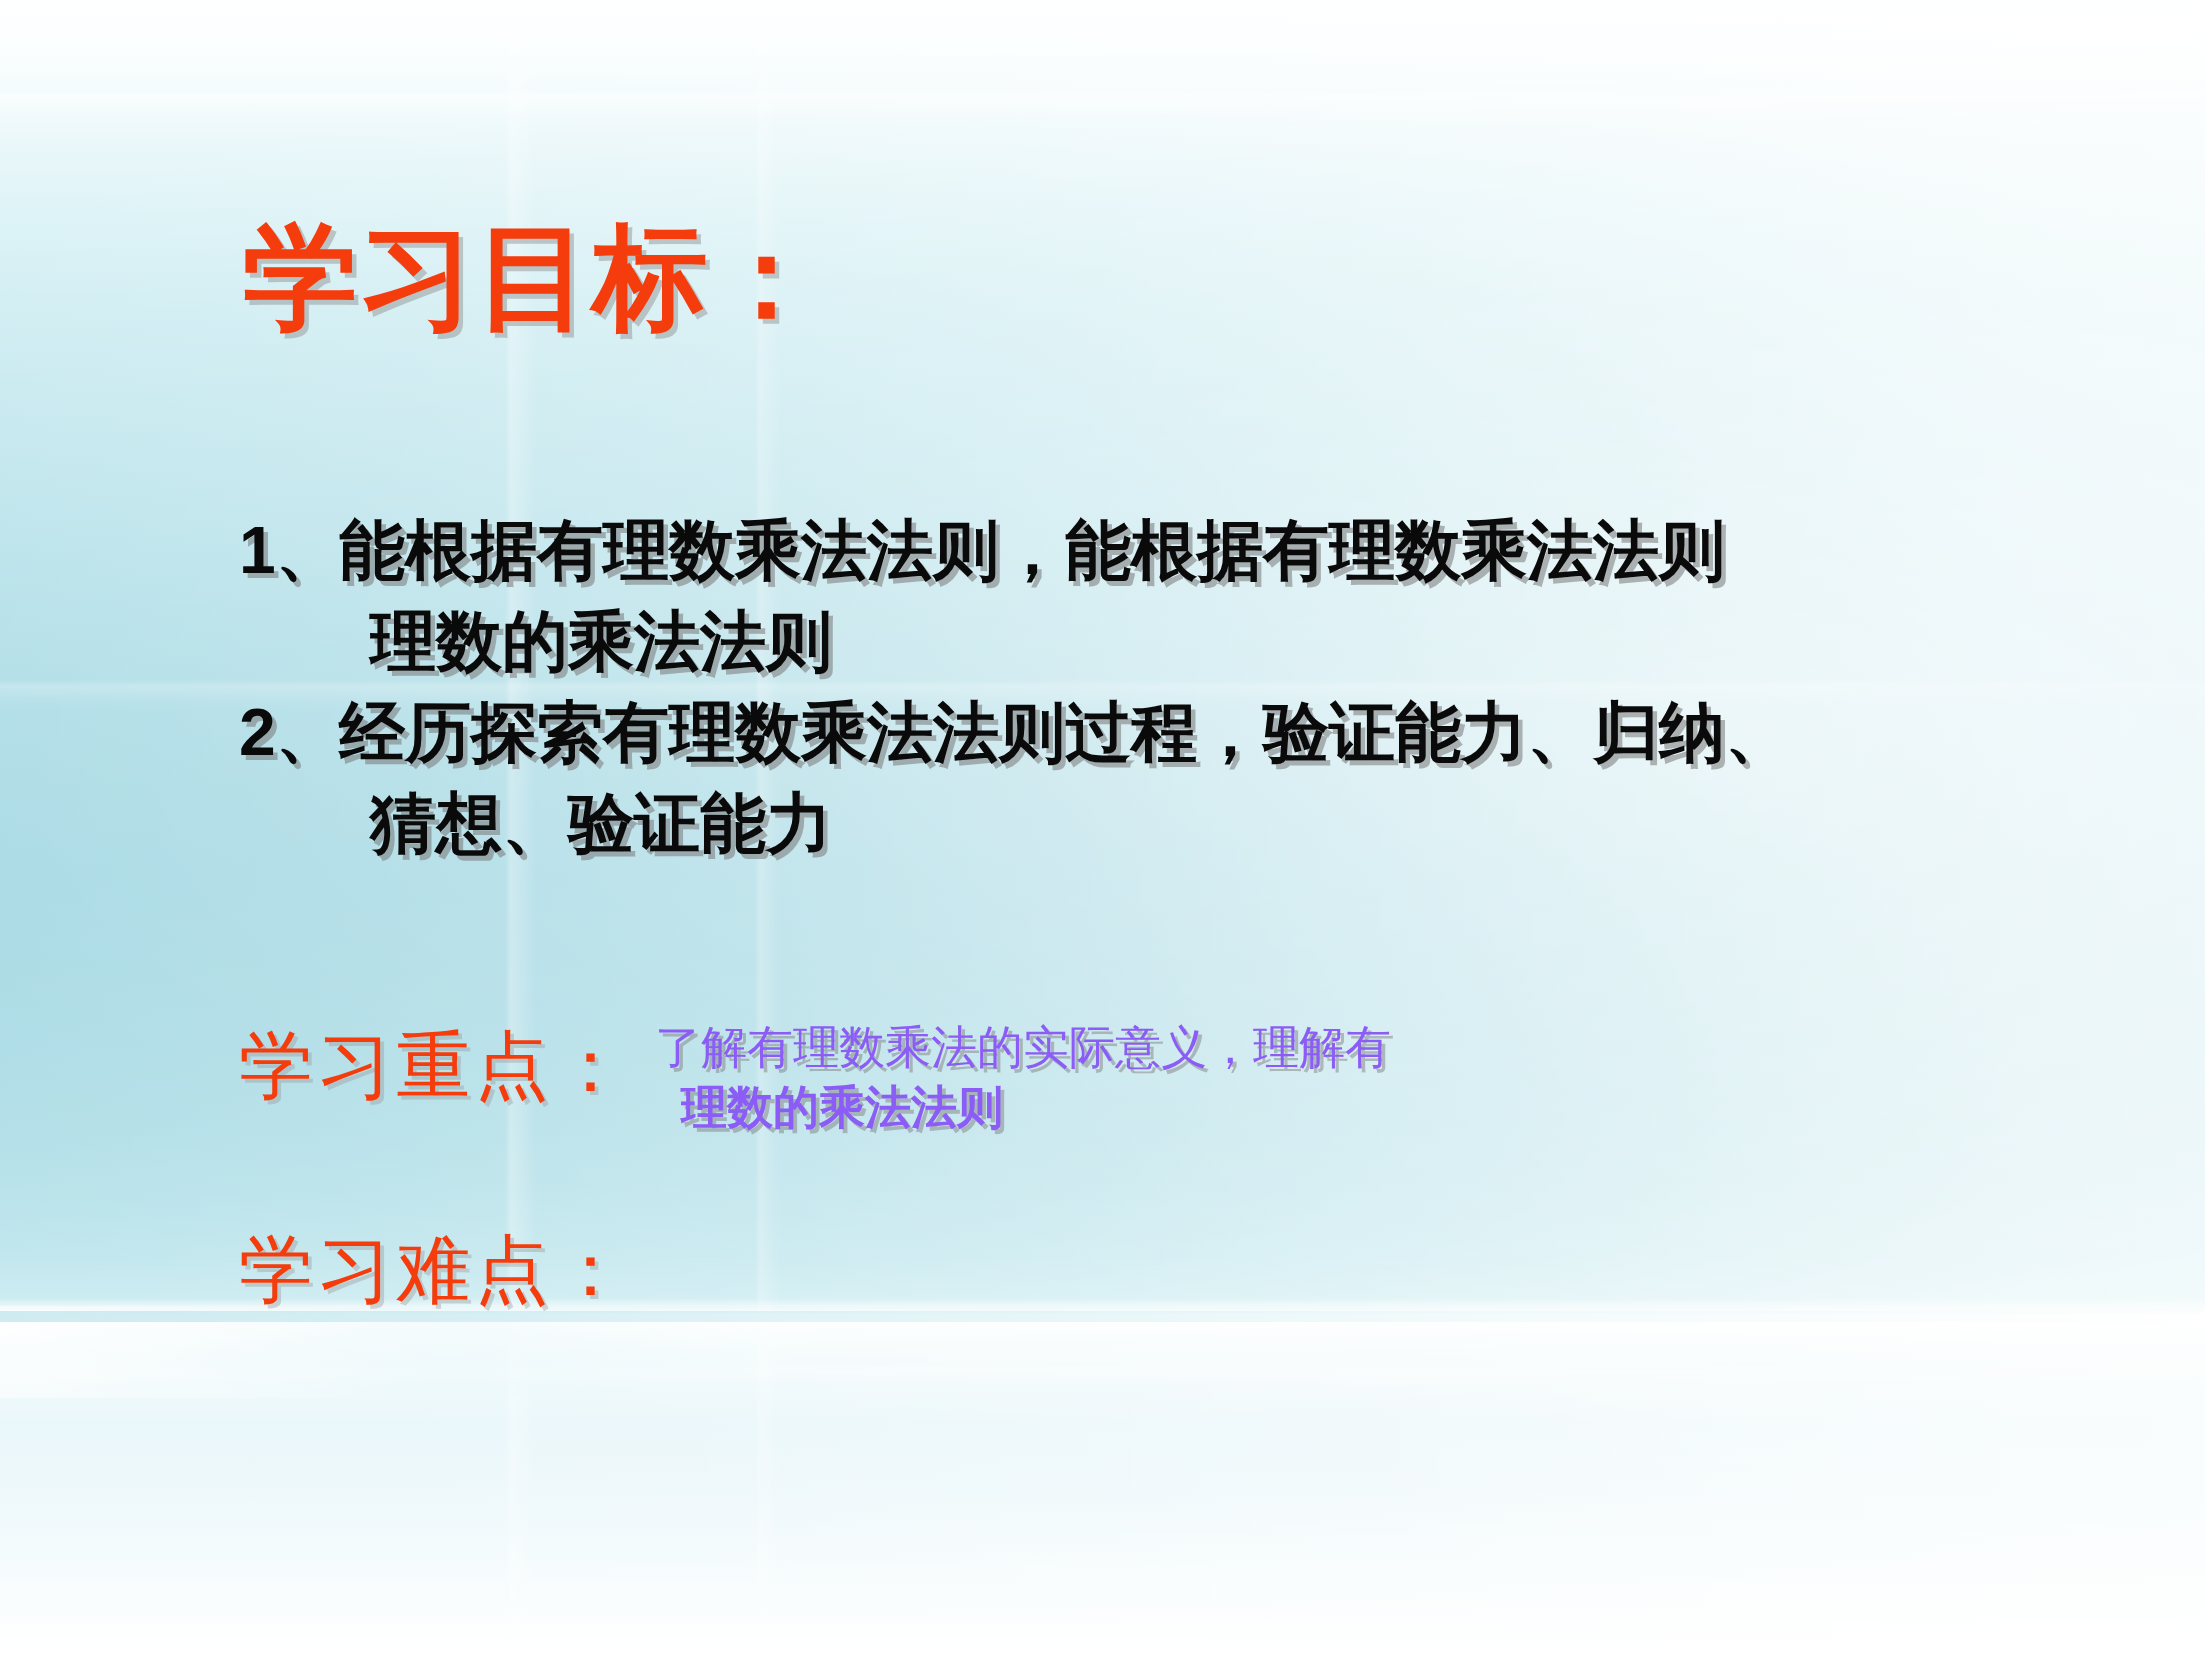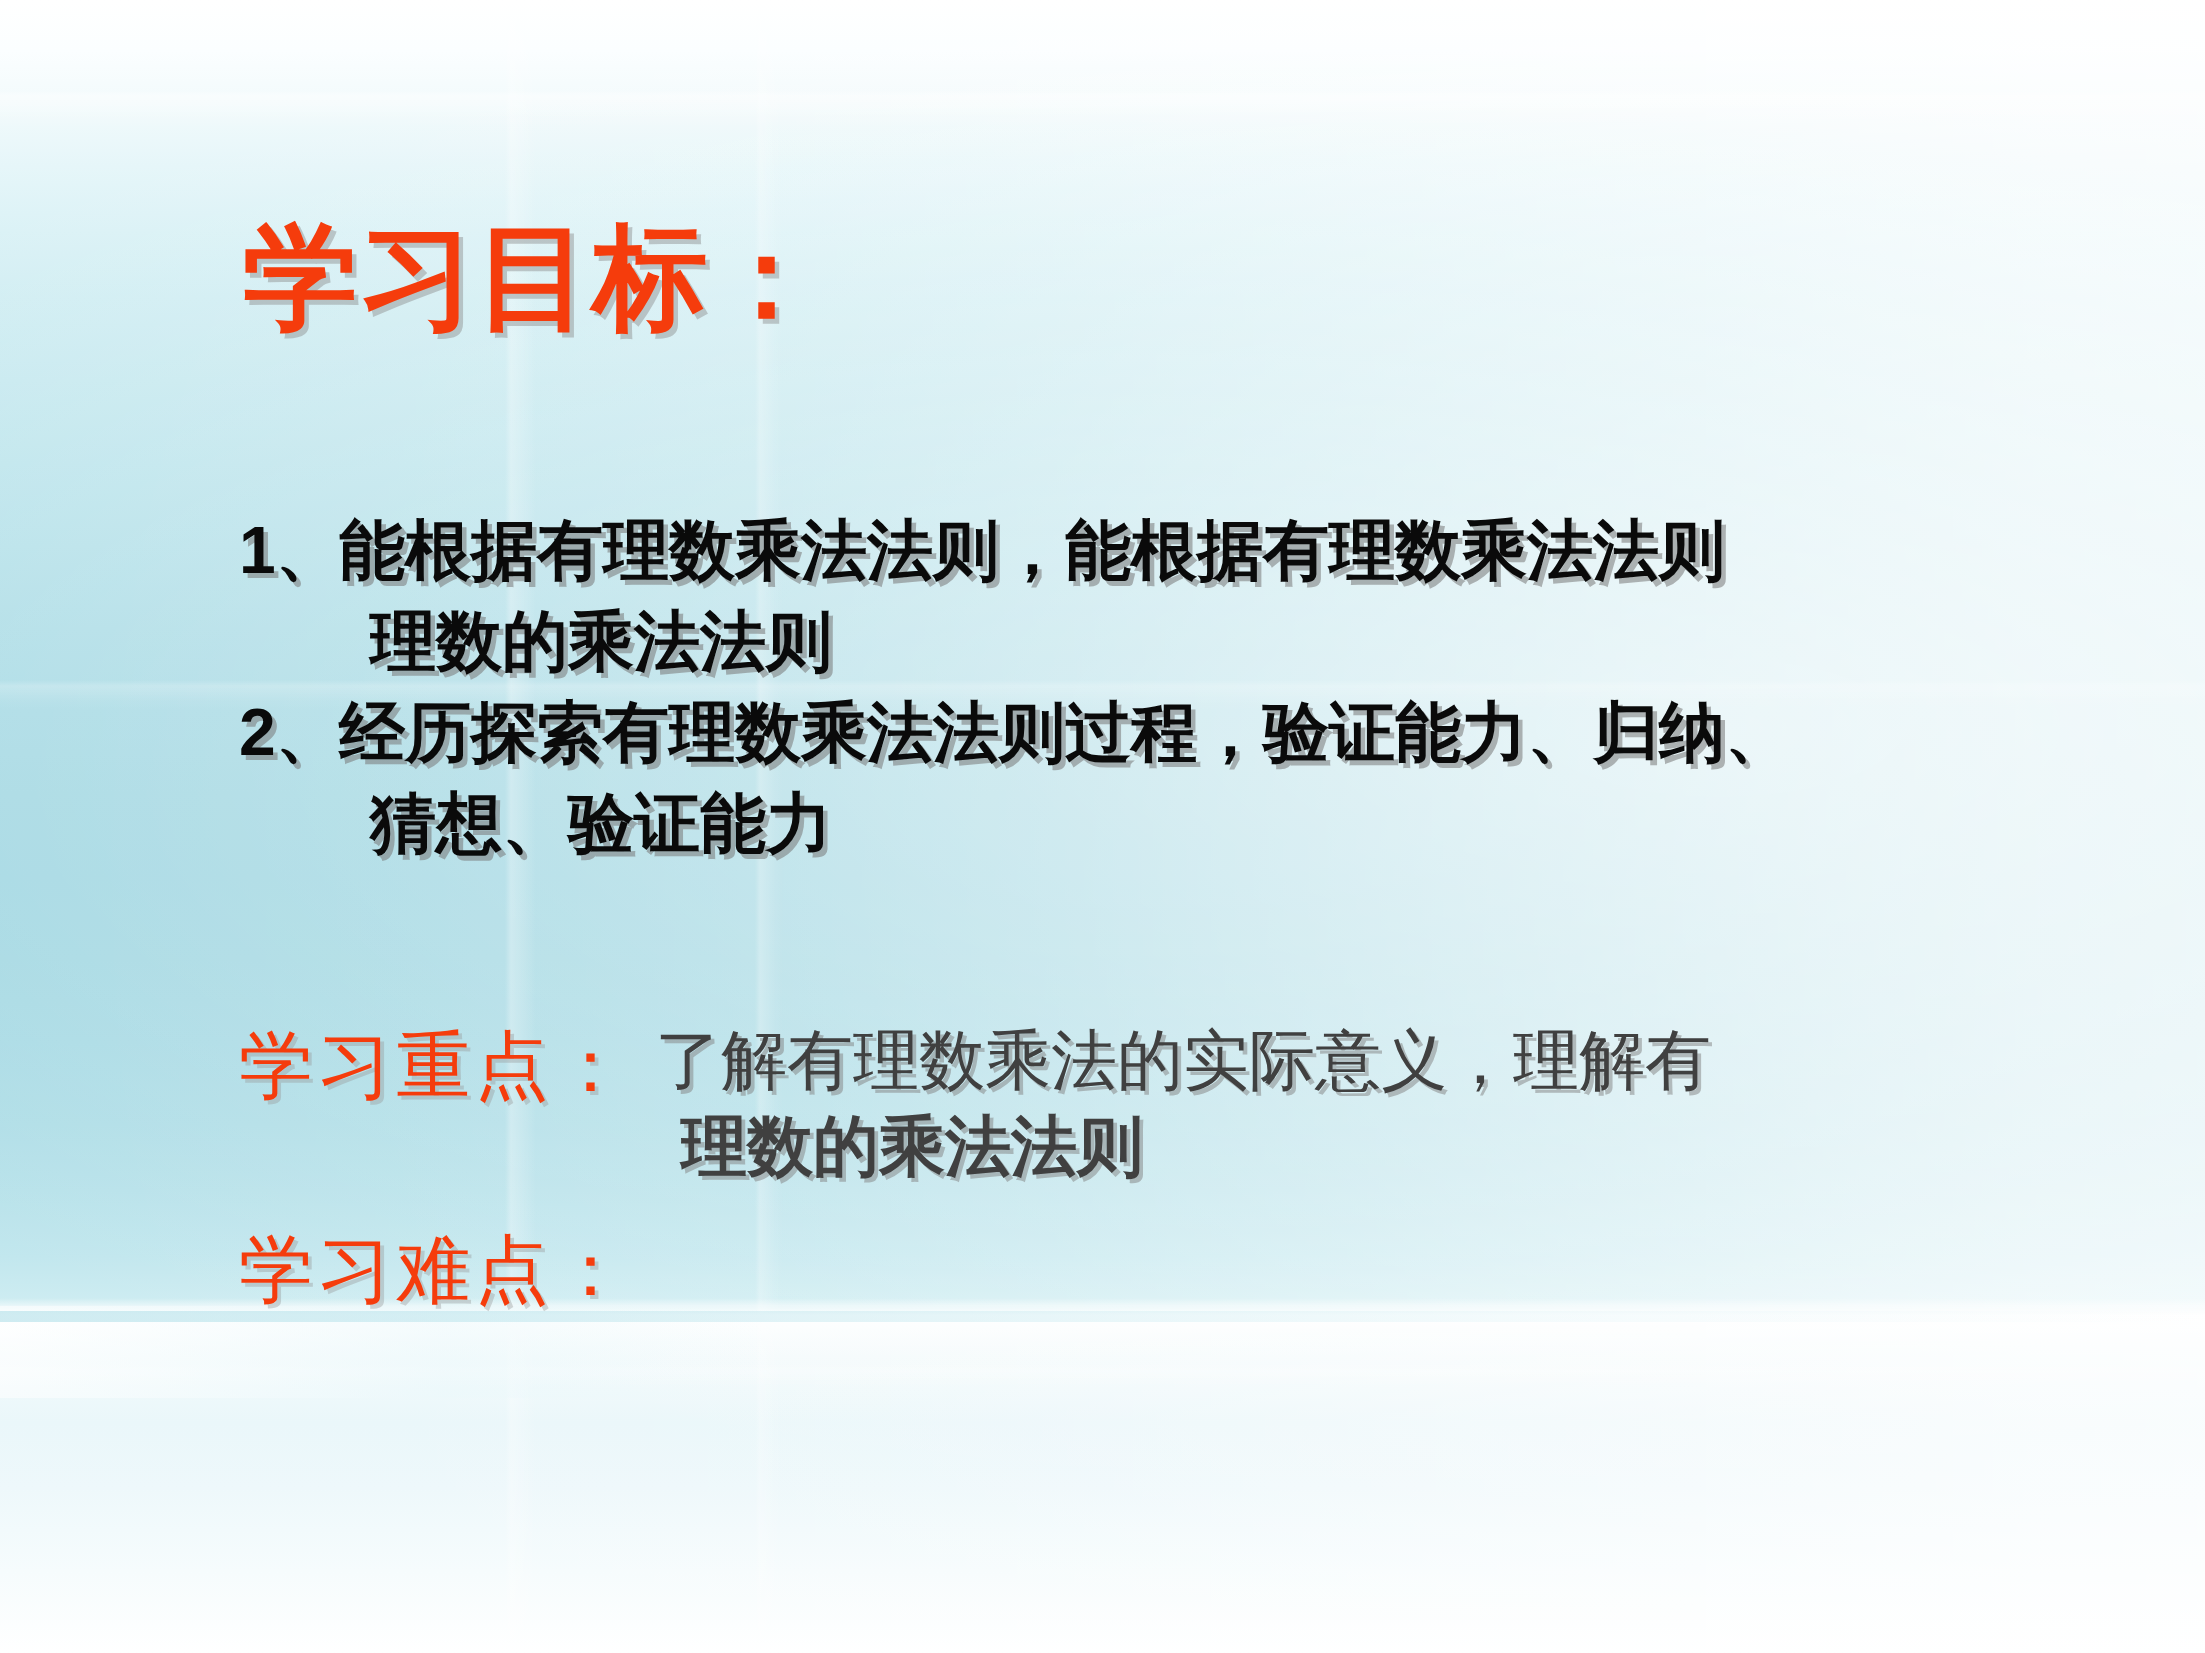--- a/index.html
+++ b/index.html
@@ -202,22 +202,22 @@
     color: #f53c0c;
     font-size: 74px;
     line-height: 1.30;
     font-weight: normal;
     letter-spacing: 4.6px;
     white-space: nowrap;
     text-shadow: 3.8px 3.8px 0 rgba(150,150,150,0.38);
   }
   .kv-value {
     flex: 1 1 auto;
-    color: #404040;
-    font-size: 66px;
+    color: #8b5cf6;
+    font-size: 46px;
     line-height: 1.30;
     font-weight: normal;
     white-space: nowrap;
     padding-left: 23px;
     text-shadow: 3.8px 3.8px 0 rgba(130,130,130,0.50);
   }
   .kv-value .cont {
     display: block;
     padding-left: 26px;
     font-weight: bold;

